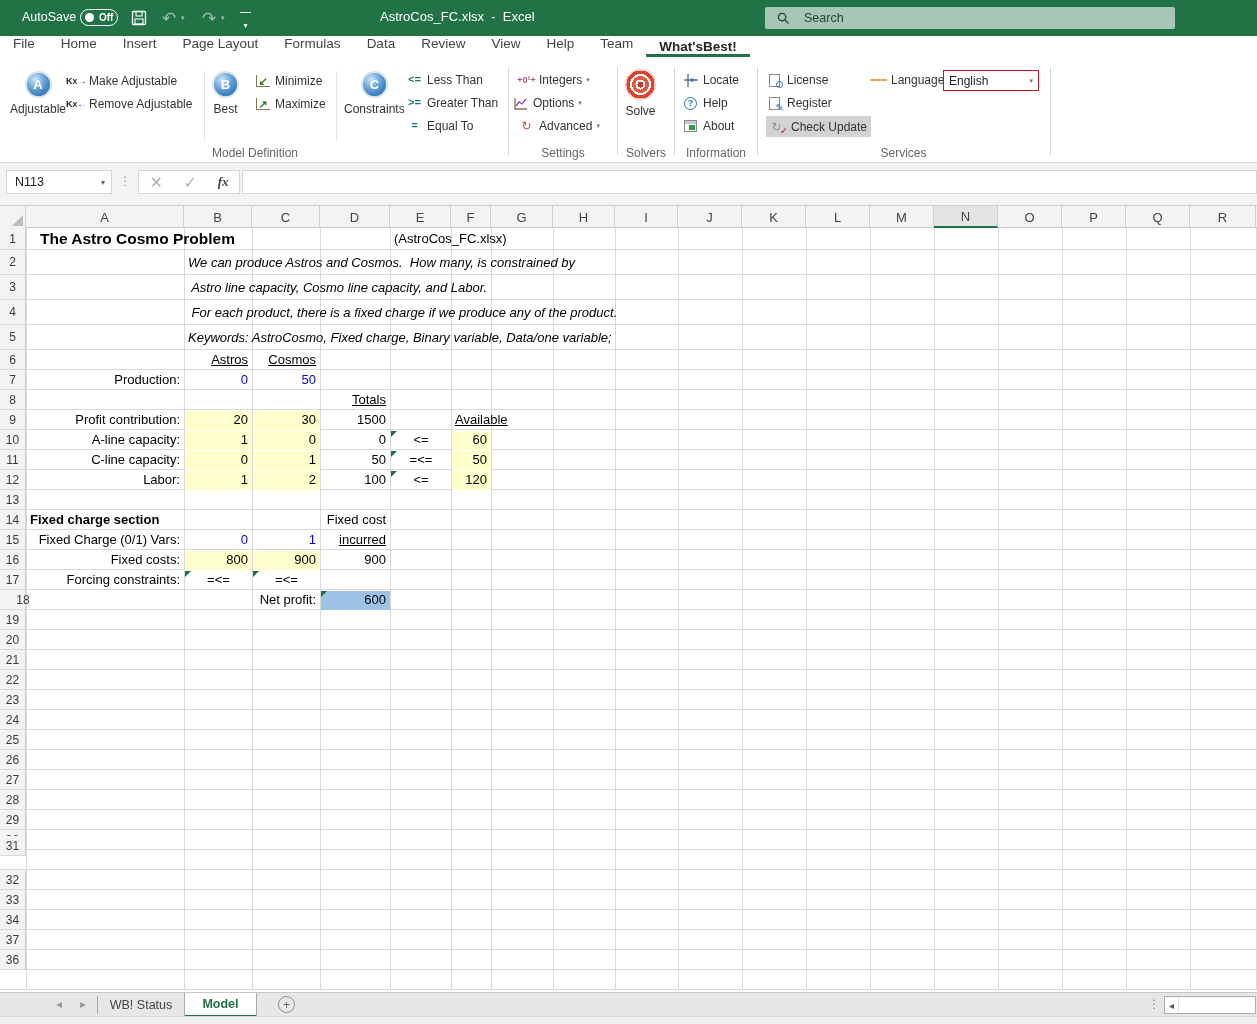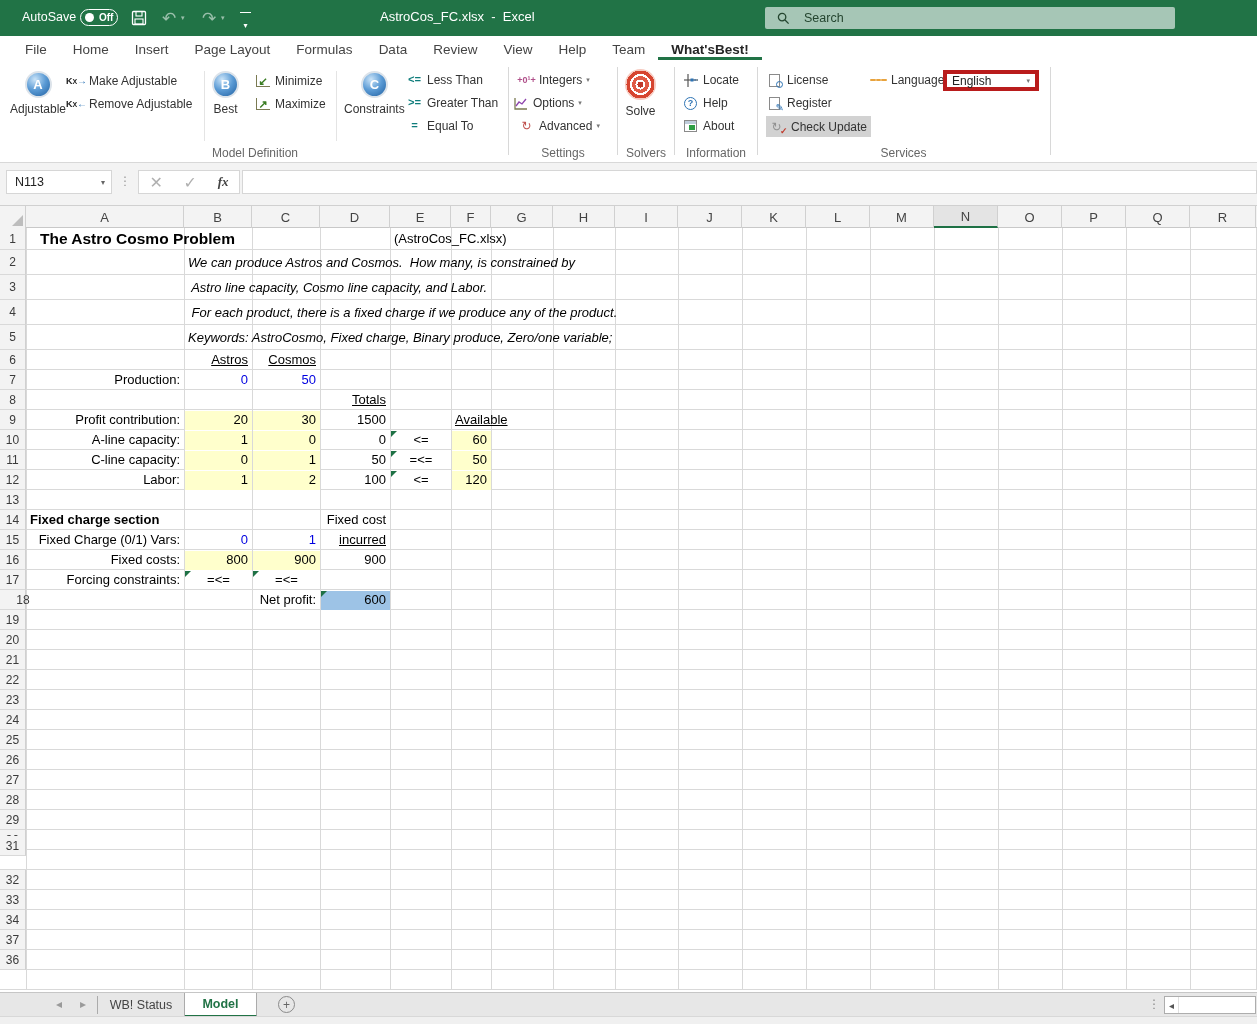--- a/index.html
+++ b/index.html
@@ -21,21 +21,21 @@
   .customize-icon .bar{display:block;border-top:1.5px solid #fff;margin-bottom:1px}
   .customize-icon .chv{font-size:8px;color:#fff;line-height:6px}
   #doc-title{position:absolute;left:380px;top:9px;font-size:13px;color:#fff;white-space:pre}
   #search-box{position:absolute;left:765px;top:7px;width:410px;height:22px;background:#A6C6B6;
     border-radius:2px;display:flex;align-items:center;color:#1e3b2e}
   #search-box svg{margin-left:12px}
   #search-box .ph{margin-left:14px;font-size:12.5px;color:#24452f}
 
   
   #ribbon-tabs{position:absolute;left:0;top:36px;width:1008px;height:27px;background:#fff;
-    display:flex;align-items:center;padding-left:12px}
+    display:flex;align-items:flex-start;}
   .rtab{padding:0 13px;font-size:13.5px;color:#444;display:flex;align-items:center;white-space:nowrap}
   .rtab.active{font-weight:bold;color:#262626;border-bottom:3px solid #217346;padding-top:3px}
 
   
   #ribbon{position:absolute;left:0;top:63px;width:1257px;height:100px;background:#fff;border-bottom:1px solid #D8D8D8}
   .grp-sep{position:absolute;top:4px;height:88px;width:1px;background:#D8D8D8}
   .sub-sep{position:absolute;top:8px;height:70px;width:1px;background:#E4E4E4}
   .grp-label{position:absolute;top:83px;font-size:12px;color:#666;text-align:center;white-space:nowrap}
   .bigbtn{position:absolute;display:flex;flex-direction:column;align-items:center;font-size:12px;color:#333}
   .bigbtn .lbl{margin-top:4px;white-space:nowrap}
@@ -61,21 +61,21 @@
   .about-ic i{position:absolute;left:0;top:0;right:0;height:3px;background:#BFCDDB}
   .about-ic b{position:absolute;right:1px;bottom:1px;width:6px;height:5px;background:#2E9E44}
   .doc-ic{width:11px;height:13px;border:1px solid #8a8a8a;background:#fff;position:relative}
   .doc-ic .mag{position:absolute;right:-4px;bottom:-2px;width:7px;height:7px;border:1.5px solid #2E74B5;border-radius:50%}
   .doc-ic .pen{position:absolute;right:-5px;bottom:-4px;color:#2E74B5;font-size:10px}
   .upd-ic{position:relative;width:14px;height:14px}
   .upd-ic .c1{position:absolute;left:0;top:0;font-size:12px;color:#909090;line-height:14px}
   .upd-ic .c2{position:absolute;right:-2px;bottom:-2px;color:#C0392B;font-size:9px;font-weight:bold}
   .lang-ic span{display:block;width:11px;height:2.5px;background:#E8A33D;border-radius:1px;margin:1.5px 0}
   .lang-select{position:absolute;display:flex;align-items:center;justify-content:space-between;
-    width:96px;height:21px;border:4px solid #b91c1c;background:#fff;font-size:12px;color:#222;padding:0 5px}
+    width:96px;height:21px;border:1px solid #b91c1c;background:#fff;font-size:12px;color:#222;padding:0 5px}
   .hl{background:#D2D2D2}
 
   
   #formula-area{position:absolute;left:0;top:163px;width:1257px;height:43px;background:#F3F3F3;border-bottom:1px solid #D0D0D0}
   #name-box{position:absolute;left:6px;top:7px;width:106px;height:24px;background:#fff;border:1px solid #D6D6D6;
     display:flex;align-items:center;font-size:12.5px;color:#222;padding-left:8px}
   #name-box .dd{margin-left:auto;margin-right:6px;font-size:8px;color:#666}
   #fb-dots{position:absolute;left:119px;top:11px;color:#999;font-size:12px;letter-spacing:0}
   #fb-buttons{position:absolute;left:138px;top:7px;width:102px;height:24px;background:#fff;border:1px solid #D6D6D6;
     display:flex;align-items:center;justify-content:space-around;color:#B0B0B0}
@@ -463,21 +463,21 @@
       <div class="rowh" style="top: 662px; height: 20px;">33</div>
       <div class="rowh" style="top: 682px; height: 20px;">34</div>
       <div class="rowh" style="top: 702px; height: 20px;">20</div>
       <div class="rowh" style="top: 722px; height: 20px;">36</div>
       <div class="rowh" style="top: 702px; height: 20px;">37</div>
       <div class="cell ttl sp al-l" style="left: 27px; top: 1px; height: 21px; line-height: 20px; min-width: 157px;">The Astro Cosmo Problem</div>
       <div class="cell sp al-l" style="left: 391px; top: 1px; height: 21px; line-height: 20px; min-width: 60px;">(AstroCos_FC.xlsx)</div>
       <div class="cell it sp al-l" style="left: 185px; top: 23px; height: 24px; line-height: 23px; min-width: 67px;">We can produce Astros and Cosmos.  How many, is constrained by</div>
       <div class="cell it sp al-l" style="left: 185px; top: 48px; height: 24px; line-height: 23px; min-width: 67px;"> Astro line capacity, Cosmo line capacity, and Labor.</div>
       <div class="cell it sp al-l" style="left: 185px; top: 73px; height: 24px; line-height: 23px; min-width: 67px;"> For each product, there is a fixed charge if we produce any of the product.</div>
-      <div class="cell it sp al-l" style="left: 185px; top: 98px; height: 24px; line-height: 23px; min-width: 67px;">Keywords: AstroCosmo, Fixed charge, Binary produce, Zero/one variable;</div>
+      <div class="cell it sp al-l" style="left: 185px; top: 98px; height: 24px; line-height: 23px; min-width: 67px;">Keywords: AstroCosmo, Fixed charge, Binary variable, Data/one variable;</div>
       <div class="cell al-r un" style="left: 185px; top: 123px; height: 19px; line-height: 18px; width: 67px;">Astros</div>
       <div class="cell al-r un" style="left: 253px; top: 123px; height: 19px; line-height: 18px; width: 67px;">Cosmos</div>
       <div class="cell al-r" style="left: 27px; top: 143px; height: 19px; line-height: 18px; width: 157px;">Production:</div>
       <div class="cell al-r blue" style="left: 185px; top: 143px; height: 19px; line-height: 18px; width: 67px;">0</div>
       <div class="cell al-r blue" style="left: 253px; top: 143px; height: 19px; line-height: 18px; width: 67px;">50</div>
       <div class="cell al-r un" style="left: 321px; top: 163px; height: 19px; line-height: 18px; width: 69px;">Totals</div>
       <div class="cell al-r" style="left: 27px; top: 183px; height: 19px; line-height: 18px; width: 157px;">Profit contribution:</div>
       <div class="cell al-r bg-y" style="left: 185px; top: 183px; height: 19px; line-height: 18px; width: 67px;">20</div>
       <div class="cell al-r bg-y" style="left: 253px; top: 183px; height: 19px; line-height: 18px; width: 67px;">30</div>
       <div class="cell al-r" style="left: 321px; top: 183px; height: 19px; line-height: 18px; width: 69px;">1500</div>

